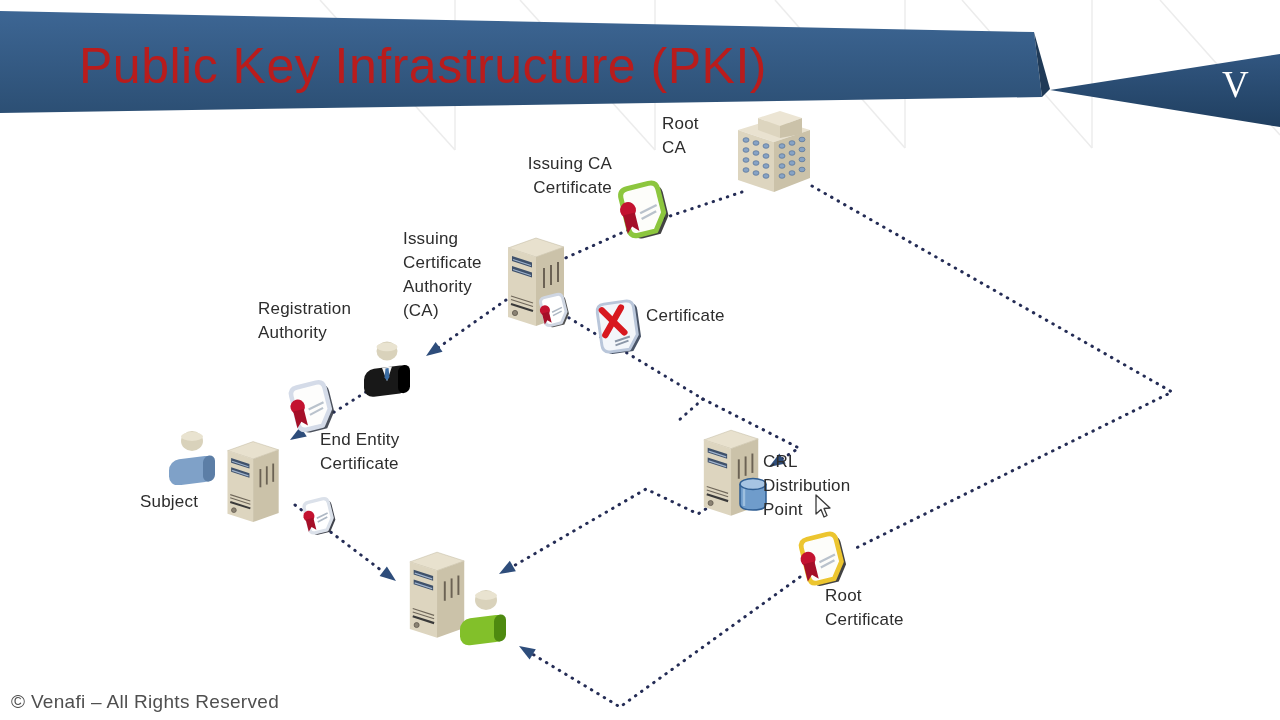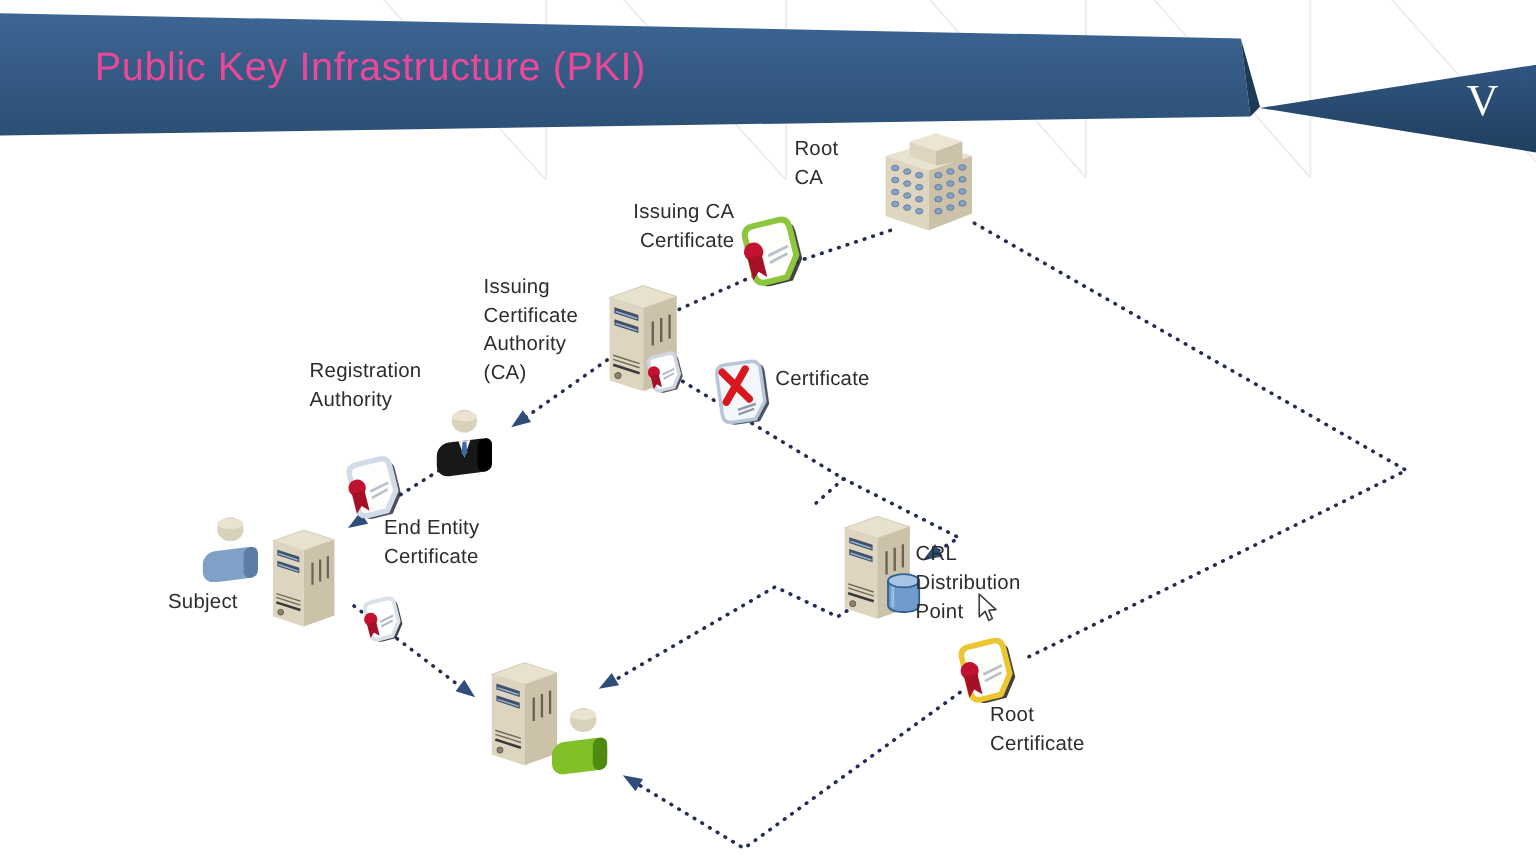--- a/index.html
+++ b/index.html
@@ -7,21 +7,21 @@
          font-family:"Liberation Sans",sans-serif;}
   svg{display:block;}
   .connectors{position:absolute;left:0;top:0;z-index:1;}
   .icon{position:absolute;z-index:2;}
   .label{position:absolute;z-index:3;font-size:17px;line-height:1.42;color:#2d2d2d;letter-spacing:.2px;}
   .center{text-align:left;}
   .right{text-align:right;}
   .dots polyline{fill:none;stroke:#242c55;stroke-width:3;stroke-linecap:round;stroke-dasharray:.5 7;}
   .arrowheads path{fill:#2e4d7b;}
   .banner-svg{position:absolute;left:0;top:0;z-index:1;}
-  .title{position:absolute;left:79px;top:37px;z-index:4;font-size:33px;color:#ec4899;font-weight:400;letter-spacing:.5px;text-align:right;}
+  .title{position:absolute;left:79px;top:37px;z-index:4;font-size:50px;color:#b91c1c;font-weight:400;letter-spacing:.5px;text-align:right;}
   .logo-v{position:absolute;left:1222px;top:63px;z-index:4;font-family:"Liberation Serif",serif;
           font-size:37px;font-weight:500;color:#ffffff;}
   .footer{position:absolute;left:11px;top:691px;z-index:4;font-size:19px;color:#4f4f4f;letter-spacing:.3px;}
   .cursor{position:absolute;left:814px;top:494px;z-index:6;}
 </style>
 </head>
 <body>
 
 <div class="slide">
 
@@ -246,21 +246,21 @@
       <circle cx="16" cy="30" r="8" fill="#c31230"></circle>
       <path d="M10,34 L10,53 L16,47 L22,53 L22,34 Z" fill="#a50f28"></path>
     </g>
   </svg>
 
   <div class="label center" style="left:662px;top:112px;width:80px">
     <div>Root</div>
     <div>CA</div>
   </div>
 
-  <div class="label right" style="left:500px;top:165px;width:112px">
+  <div class="label right" style="left:500px;top:152px;width:112px">
     <div>Issuing CA</div>
     <div>Certificate</div>
   </div>
 
   <div class="label center" style="left:403px;top:227px;width:112px">
     <div>Issuing</div>
     <div>Certificate</div>
     <div>Authority</div>
     <div>(CA)</div>
   </div>
@@ -292,14 +292,15 @@
 
   <div class="label center" style="left:825px;top:584px;width:116px">
     <div>Root</div>
     <div>Certificate</div>
   </div>
 
   <svg class="cursor" width="18" height="26" viewBox="0 0 18 26">
     <path d="M2,1 L2,20 L7,15.5 L10,23 L13,21.5 L10,14.5 L16,14 Z" fill="#fdfdfd" stroke="#3a3a3a" stroke-width="1.3" stroke-linejoin="round"></path>
   </svg>
 
+  <div class="footer">© Venafi – All Rights Reserved</div>
 
 </div>
 
 </body></html>

